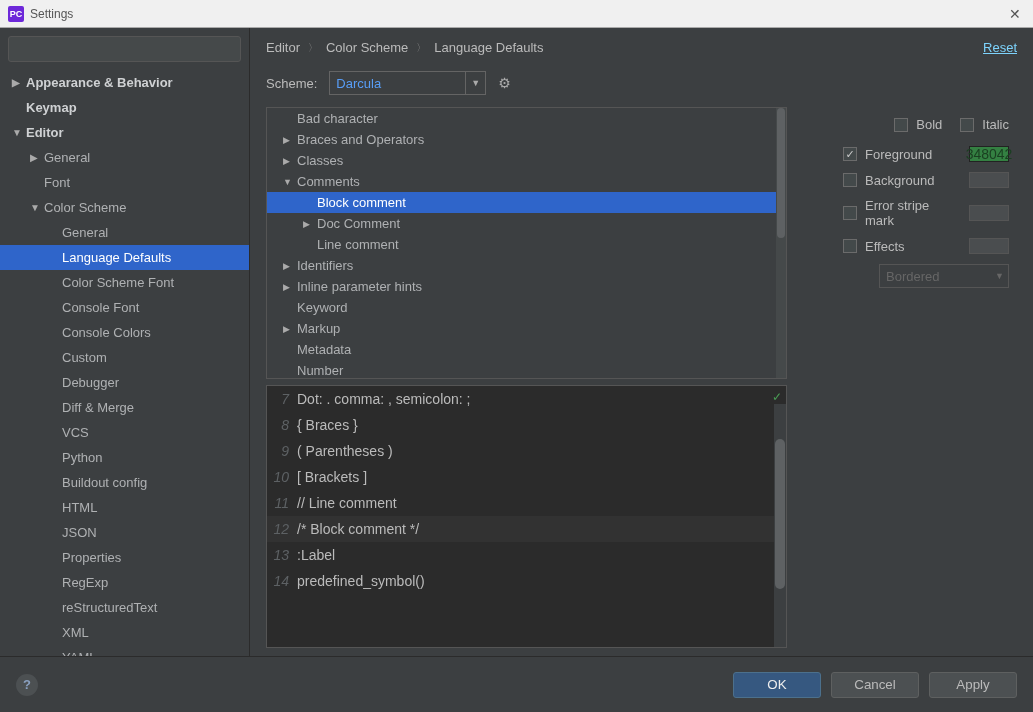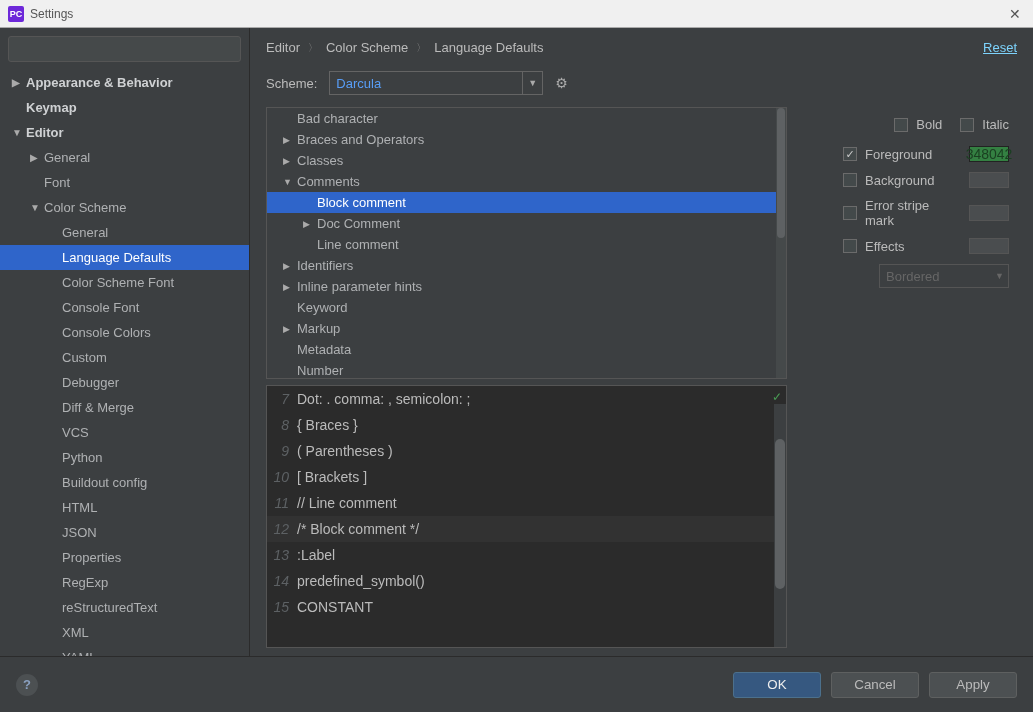--- a/index.html
+++ b/index.html
@@ -31,21 +31,21 @@
 .tree-item.selected .label { color: #fff; }
 
 .content { flex: 1; display: flex; flex-direction: column; }
 .breadcrumb { padding: 12px 16px; display: flex; align-items: center; }
 .breadcrumb span { color: #bbb; }
 .breadcrumb .sep { margin: 0 8px; color: #888; font-size: 10px; }
 .breadcrumb .reset { margin-left: auto; color: #7dd3fc; cursor: pointer; text-decoration: underline; }
 
 .scheme-row { padding: 4px 16px 12px; display: flex; align-items: center; gap: 12px; }
 .scheme-row .lbl { color: #bbb; }
-.scheme-select { width: 214px; height: 24px; background: #3c3f41; border: 1px solid #646464; display: flex; align-items: center; padding: 0 6px; position: relative; color: #589df6; }
+.scheme-select { width: 157px; height: 24px; background: #3c3f41; border: 1px solid #646464; display: flex; align-items: center; padding: 0 6px; position: relative; color: #589df6; }
 .scheme-select .dd { position: absolute; right: 0; top: 0; bottom: 0; width: 20px; border-left: 1px solid #646464; display: flex; align-items: center; justify-content: center; color: #aaa; font-size: 9px; }
 .gear-icon { color: #aaa; font-size: 14px; cursor: pointer; }
 
 .attrs-panel { flex: 1; display: flex; flex-direction: column; }
 .attr-tree-box { border: 1px solid #555; height: 272px; overflow-y: auto; background: #3c3f41; position: relative; }
 .attr-tree-box .scrollbr { position: absolute; right: 0; top: 0; bottom: 0; width: 10px; background: #45494a; }
 .attr-tree-box .scrollthumb { position: absolute; right: 1px; top: 0; width: 8px; height: 130px; background: #5e6163; border-radius: 4px; }
 .attr-item { padding: 3px 6px; display: flex; align-items: center; cursor: pointer; }
 .attr-item .arrow { width: 14px; display: inline-block; font-size: 9px; color: #aaa; }
 .attr-item.d0 { padding-left: 16px; }
@@ -308,24 +308,20 @@
               <span class="code c-block">/* Block comment */</span>
             </div>
           <div class="preview-line">
               <span class="ln">13</span>
               <span class="code c-label">:Label</span>
             </div>
           <div class="preview-line">
               <span class="ln">14</span>
               <span class="code c-default">predefined_symbol()</span>
             </div>
-          <div class="preview-line">
-              <span class="ln">15</span>
-              <span class="code c-const">CONSTANT</span>
-            </div>
           <div class="preview-scroll">
               <div class="thumb"></div>
             </div>
         </div>
       </div>
 
       <div class="props-panel">
         <div class="prop-top">
           <span class="prop-row" style="margin:0;">
               <span class="chk"></span>

